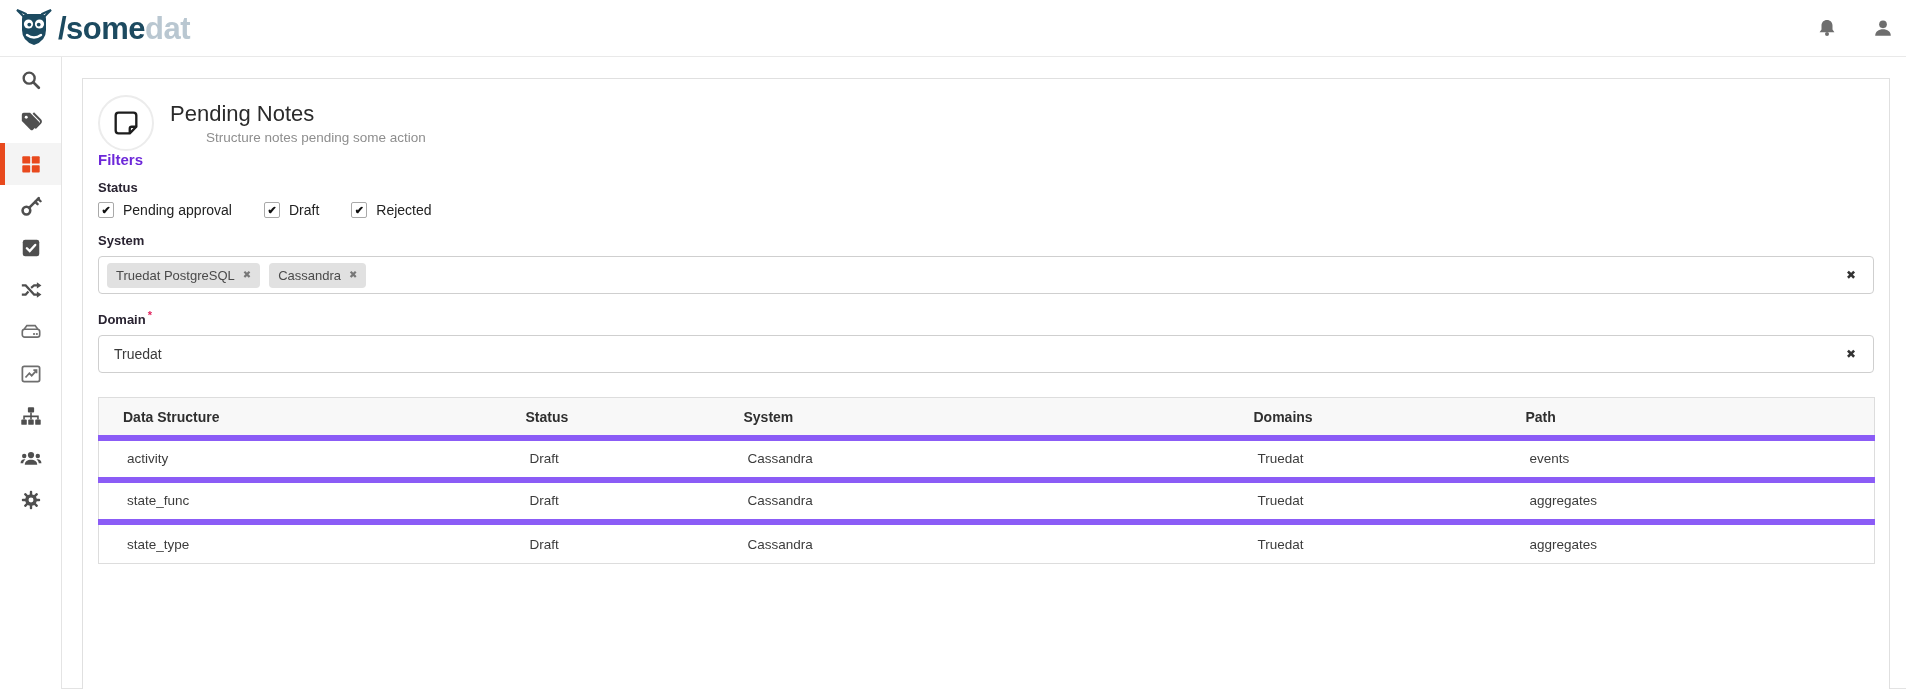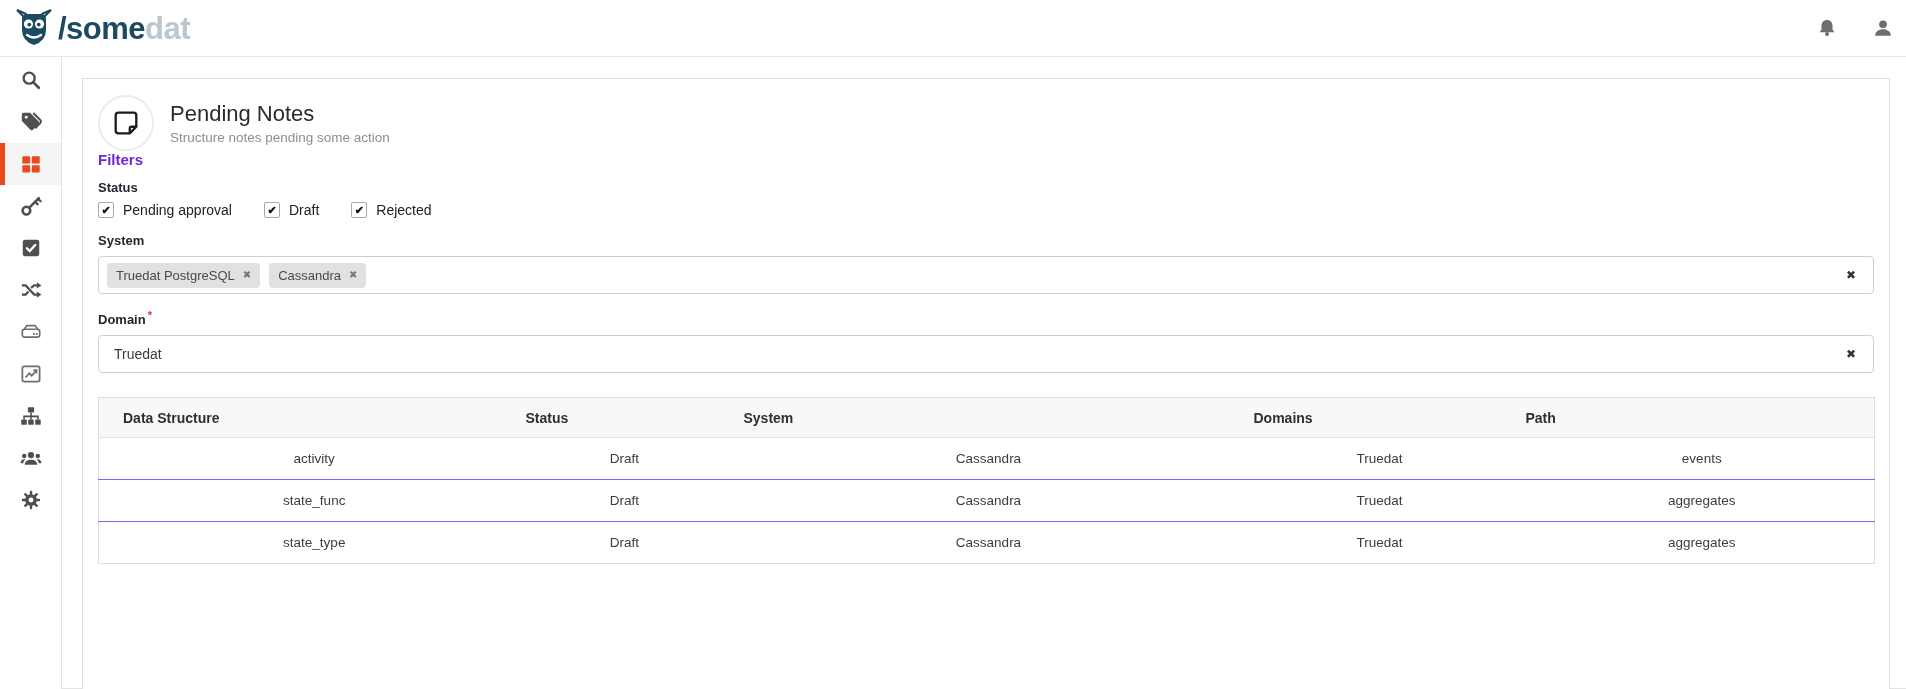--- a/index.html
+++ b/index.html
@@ -27,21 +27,21 @@
   .bottom-line { position:absolute; left:62px; right:0; bottom:0; height:1px; background:#e3e3e3; }
 
   
   .card { position:absolute; left:82px; top:78px; width:1808px; height:679px;
     background:#fff; border:1px solid #e0e0e0; border-radius:0; padding:0 15px; }
 
   .page-head { display:flex; align-items:center; gap:16px; margin-top:16px; height:56px; }
   .page-head-circle { width:56px; height:56px; border-radius:50%; border:2px solid #ececec;
     display:flex; align-items:center; justify-content:center; flex:0 0 auto; }
   .page-title { font-size:22px; color:#2b2b2b; font-weight:400; margin-bottom:3px; }
-  .page-subtitle { font-size:13.5px; color:#8e8e8e; }
+  .page-subtitle { font-size:13.5px; color:#8e8e8e;margin-left:36px; }
 
   .filters-heading { font-size:15px; font-weight:bold; color:#6d28d9; }
   .field-label { margin-top:12px; font-size:13px; font-weight:bold; color:#292331; }
   .req { color:#e0245e; font-size:11px; vertical-align:super; margin-left:2px; }
 
   .cb-row { margin-top:7px; display:flex; align-items:center; }
   .cbg { display:inline-flex; align-items:center; gap:9px; margin-right:32px; cursor:pointer; }
   .cb { width:16px; height:16px; border:1px solid #a9a9a9; border-radius:2px; background:#fff;
     display:inline-flex; align-items:center; justify-content:center;
     font-size:11px; font-weight:bold; color:#111; line-height:1; }
@@ -57,21 +57,21 @@
   .chip-x { font-size:10px; color:#787878; cursor:pointer; line-height:1; }
   .clear-x { position:absolute; right:17px; top:50%; transform:translateY(-50%);
     font-size:12px; color:#333; cursor:pointer; line-height:1; }
 
   
   table.notes { margin-top:24px; width:1776px; border-collapse:collapse; border:1px solid #ddd;
     table-layout:fixed; }
   table.notes th { height:40px; background:#f8f8f8; text-align:left; padding-left:24px;
     font-size:14px; font-weight:bold; color:#2f2f2f; border-bottom:1px solid #e2e2e2; }
   table.notes td { height:42px; padding-left:28px; font-size:13.5px; color:#3c3c3c;
-    border-top:1px solid #8b5cf6; background:#fff;text-align:center; }
+    border-top:6px solid #8b5cf6; background:#fff; }
   table.notes tr { cursor:pointer; }
 </style>
 </head>
 <body>
 
 <div class="topbar">
   <div class="logo">
     <span style="display:inline-flex;">
       <svg width="40" height="40" viewBox="0 0 40 40">
         <g fill="none" stroke="#1c4a60" stroke-width="2" stroke-linecap="round">

